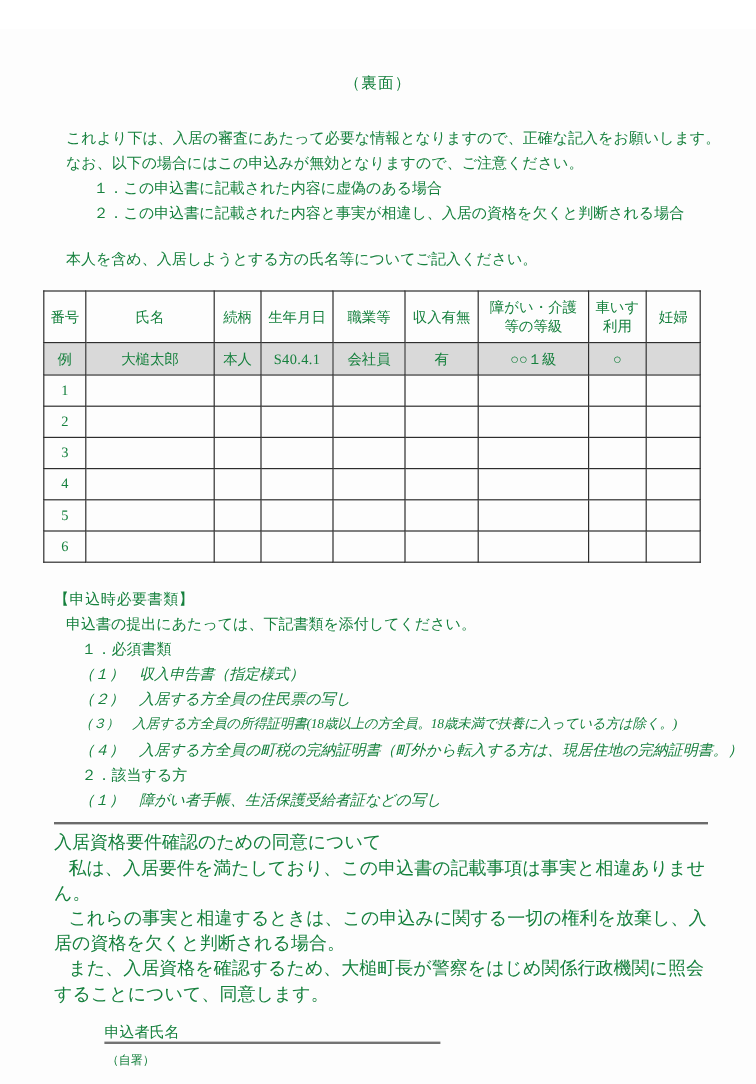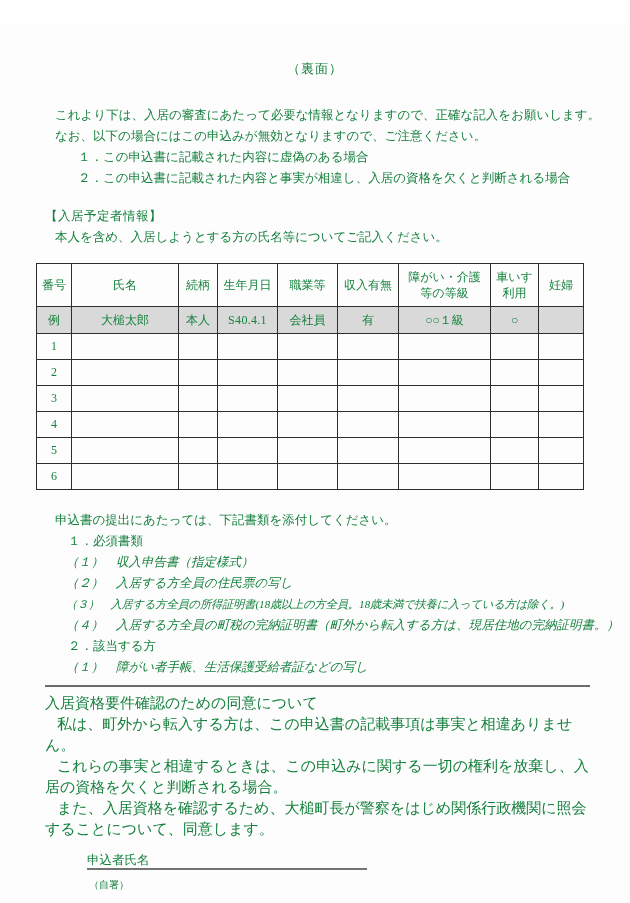--- a/index.html
+++ b/index.html
@@ -88,21 +88,20 @@
   <div class="side-label">（裏面）</div>
 
   <div class="intro">
     <p class="indent-1">これより下は、入居の審査にあたって必要な情報となりますので、正確な記入をお願いします。</p>
     <p class="indent-1">なお、以下の場合にはこの申込みが無効となりますので、ご注意ください。</p>
     <p class="item">１．この申込書に記載された内容に虚偽のある場合</p>
     <p class="item">２．この申込書に記載された内容と事実が相違し、入居の資格を欠くと判断される場合</p>
   </div>
 
   <div class="resident">
-    <h2 class="section-heading">【入居予定者情報】</h2>
     <p class="indent-1">本人を含め、入居しようとする方の氏名等についてご記入ください。</p>
   </div>
 
   <table class="resident-table">
     <colgroup>
       <col style="width:35px">
         <col style="width:107px">
         <col style="width:39px">
       <col style="width:60px">
         <col style="width:60px">
@@ -201,35 +200,36 @@
           <td></td>
           <td></td>
           <td></td>
           <td></td>
           <td></td>
       </tr>
     </tbody>
   </table>
 
   <div class="docs">
+    <h2 class="section-heading">【申込時必要書類】</h2>
     <p class="indent-1">申込書の提出にあたっては、下記書類を添付してください。</p>
     <p class="group-title">１．必須書類</p>
     <p class="doc-item">（１）　収入申告書（指定様式）</p>
     <p class="doc-item">（２）　入居する方全員の住民票の写し</p>
     <p class="doc-item tight">（３）　入居する方全員の所得証明書(18歳以上の方全員。18歳未満で扶養に入っている方は除く。)</p>
     <p class="doc-item">（４）　入居する方全員の町税の完納証明書（町外から転入する方は、現居住地の完納証明書。）</p>
     <p class="group-title">２．該当する方</p>
     <p class="doc-item">（１）　障がい者手帳、生活保護受給者証などの写し</p>
   </div>
 
   <div class="divider"></div>
 
   <div class="consent">
     <p>入居資格要件確認のための同意について</p>
-    <p class="para">私は、町外から転入する方は、この申込書の記載事項は事実と相違ありません。</p>
+    <p class="para">私は、入居要件を満たしており、この申込書の記載事項は事実と相違ありません。</p>
     <p class="para">これらの事実と相違するときは、この申込みに関する一切の権利を放棄し、入居の資格を欠くと判断される場合。</p>
     <p class="para">また、入居資格を確認するため、大槌町長が警察をはじめ関係行政機関に照会することについて、同意します。</p>
   </div>
 
   <div class="signature">
     <div class="sig-name">
       <span>申込者氏名</span>
     </div>
     <div class="self-sign">（自署）</div>
   </div>

